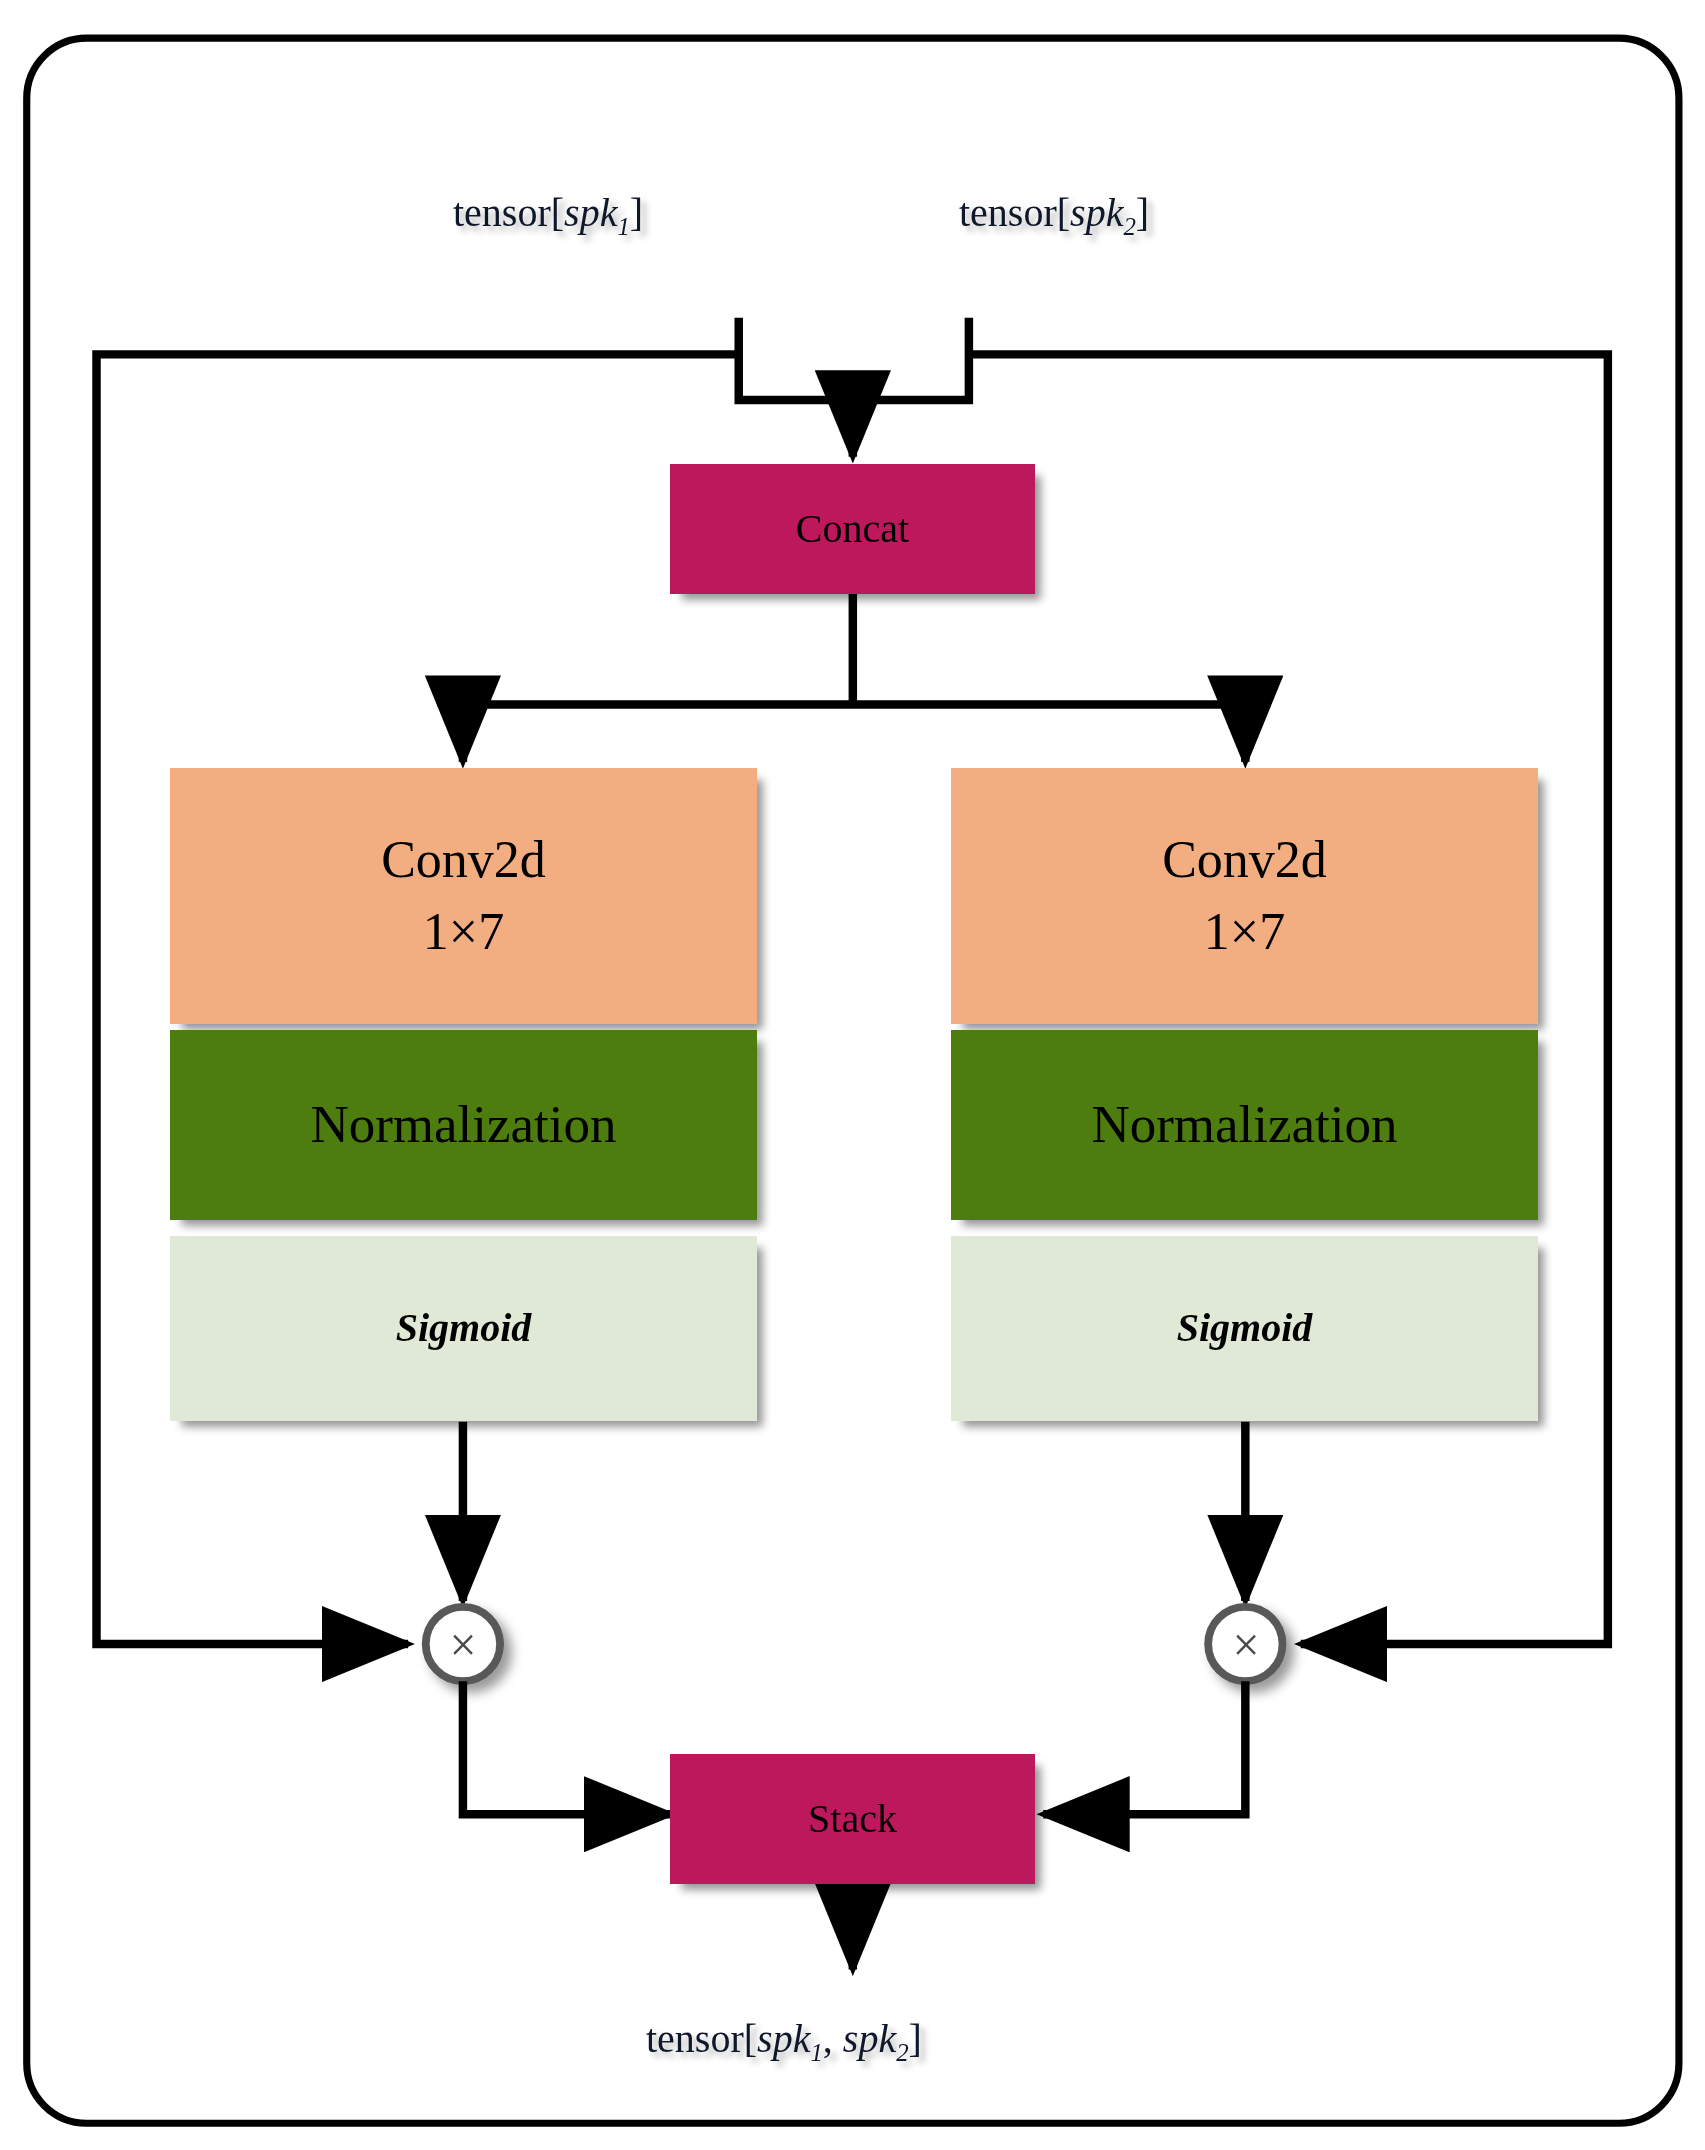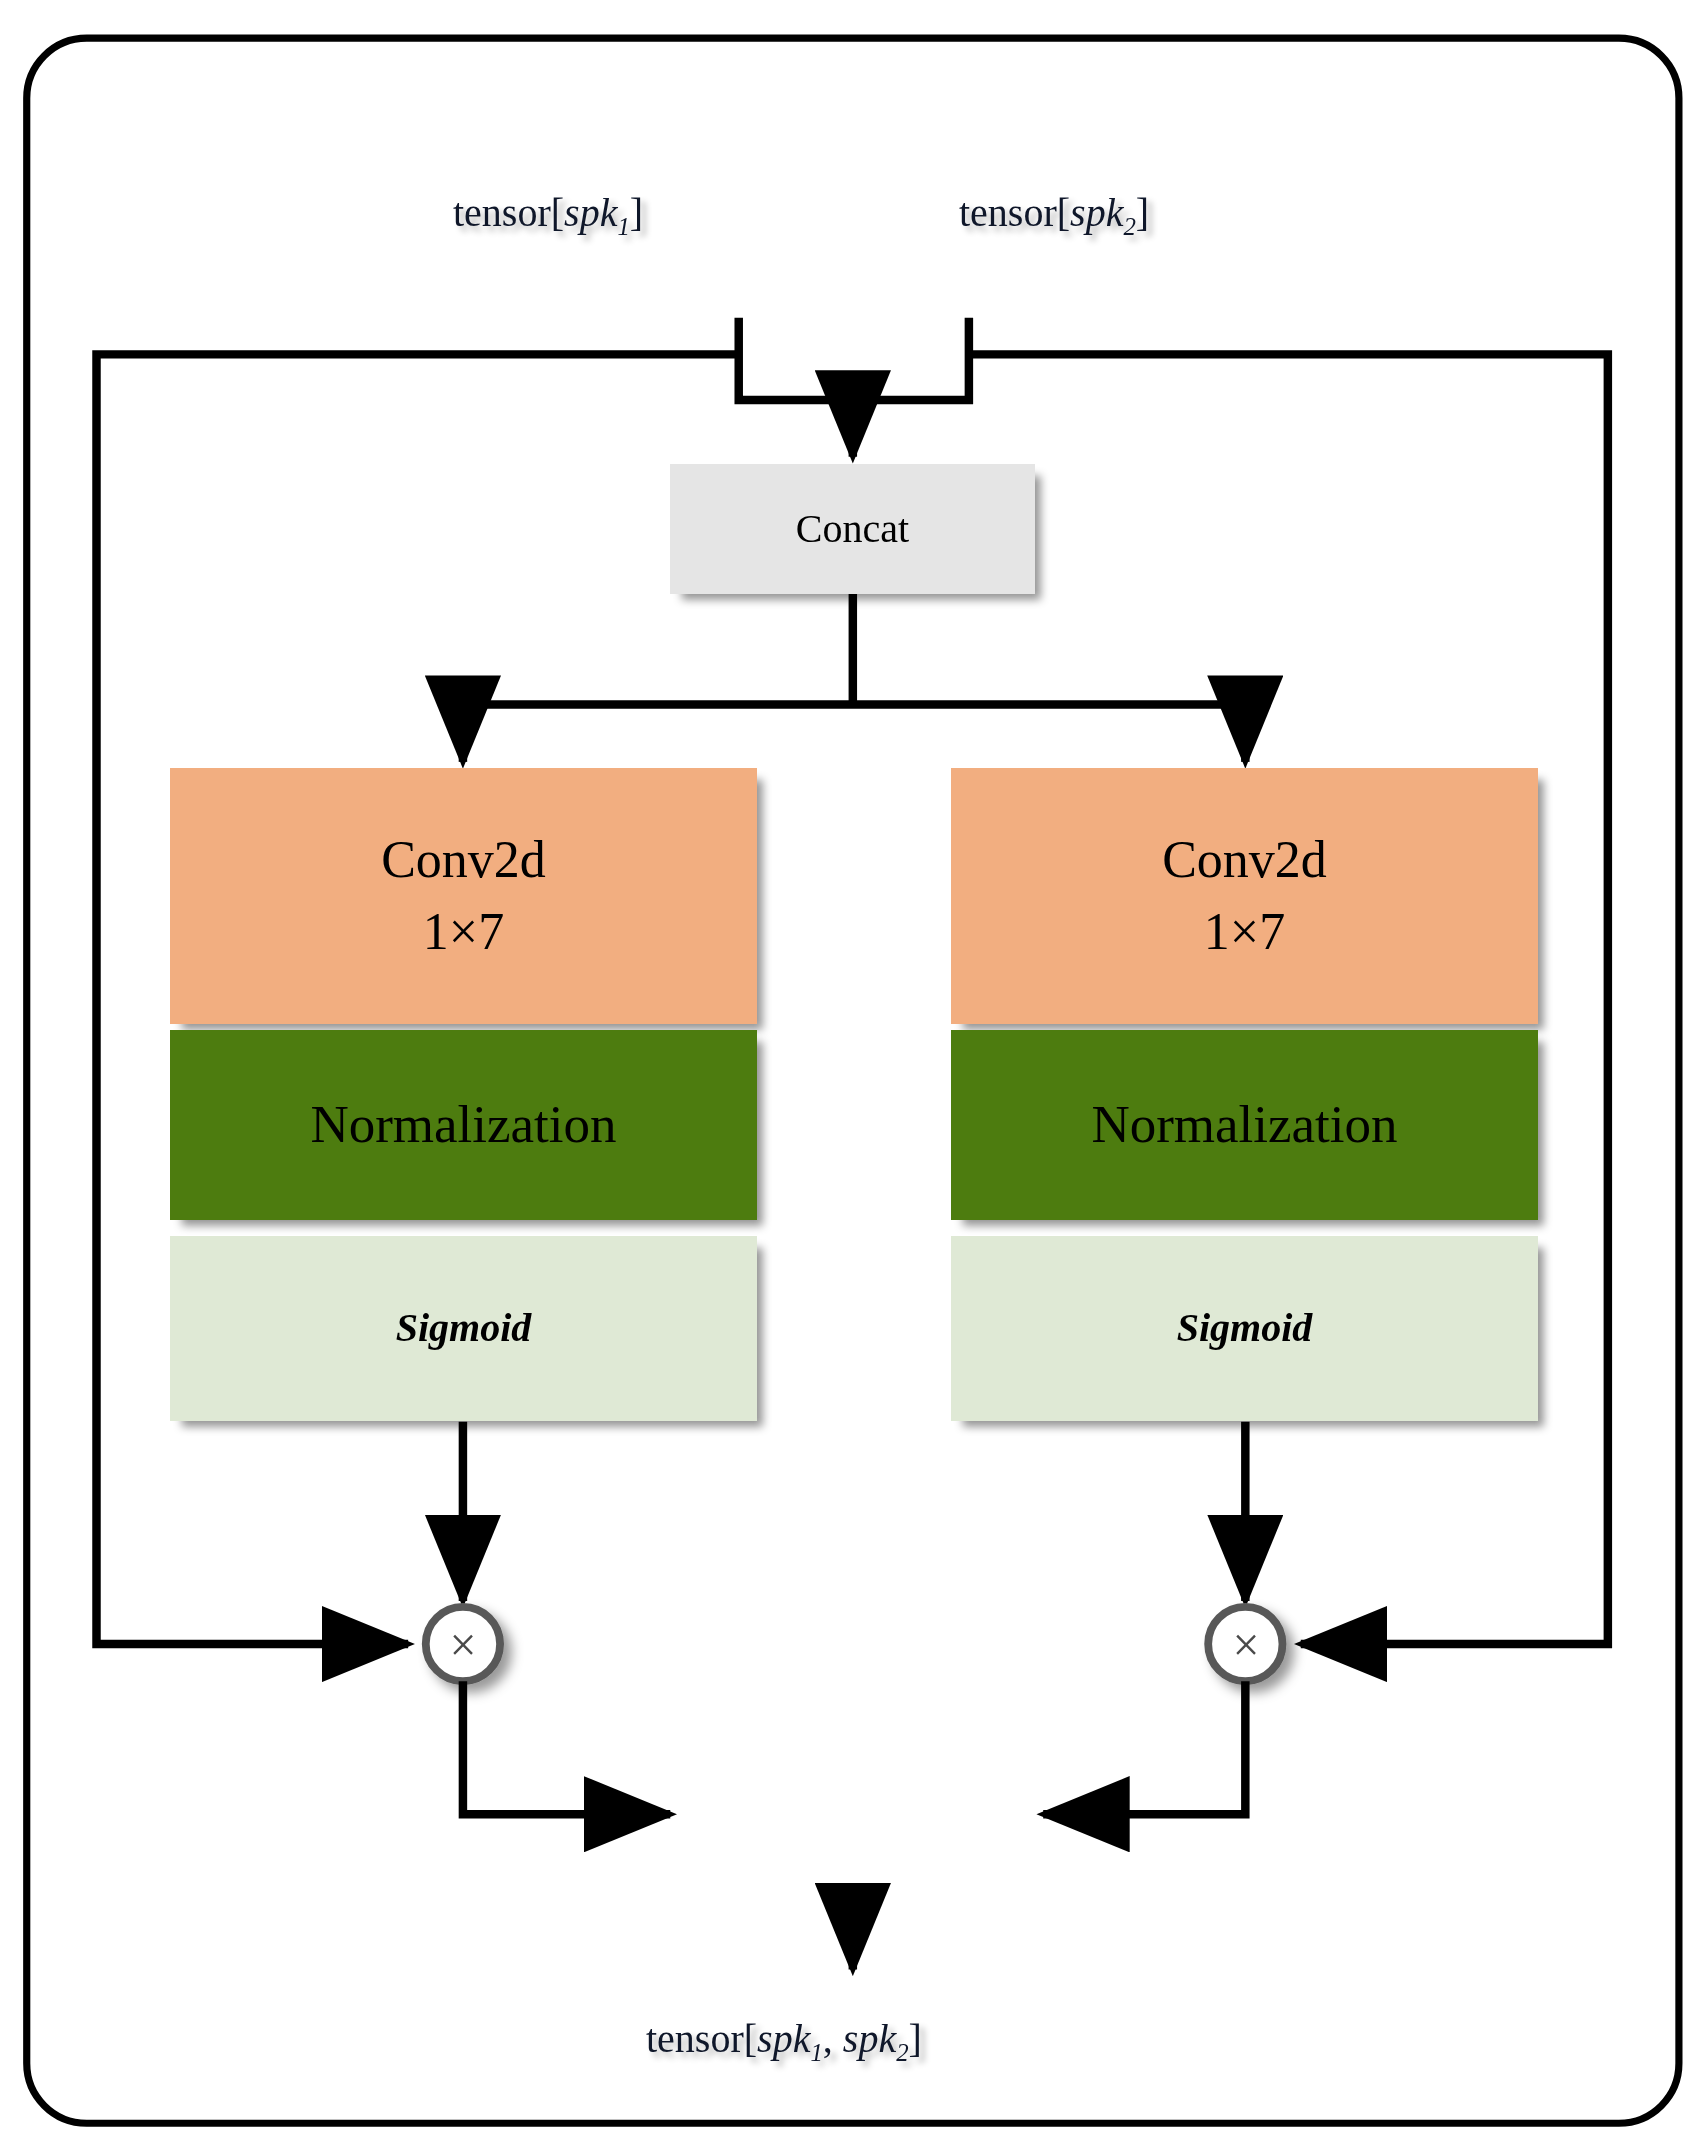--- a/index.html
+++ b/index.html
@@ -46,21 +46,21 @@
     background: #4d7c0f;
     font-size: 53px;
   }
   .node-sig {
     background: #DFE9D5;
     font-size: 40px;
     font-style: italic;
     font-weight: 700;
   }
   .node-gray {
-    background: #e5e5e5;
+    background: #be185d;
     font-size: 40px;
   }
   .io-label {
     position: absolute;
     color: #0f172a;
     font-size: 40px;
     white-space: nowrap;
     text-shadow: 5.2px 5.2px 5.9px rgba(0,0,0,0.30);
   }
   .module-title {
@@ -174,19 +174,22 @@
     <span>Sigmoid</span>
   </div>
 
   <div class="mul-glyph" style="left:427px; top:1608px; width:72px; height:72px;">
     <span>×</span>
   </div>
   <div class="mul-glyph" style="left:1210px; top:1608px; width:72px; height:72px;">
     <span>×</span>
   </div>
 
+  <div class="node node-gray" style="left:670px; top:1754px; width:365px; height:130px;">
+    <span>Stack</span>
+  </div>
 
   <div class="io-label" style="left:646px; top:2015px;">
     <span>tensor[</span><span class="it">spk</span><span class="sub">1</span><span>, </span><span class="it">spk</span><span class="sub">2</span><span>]</span>
   </div>
 
 </div>
 
 
 </body></html>

